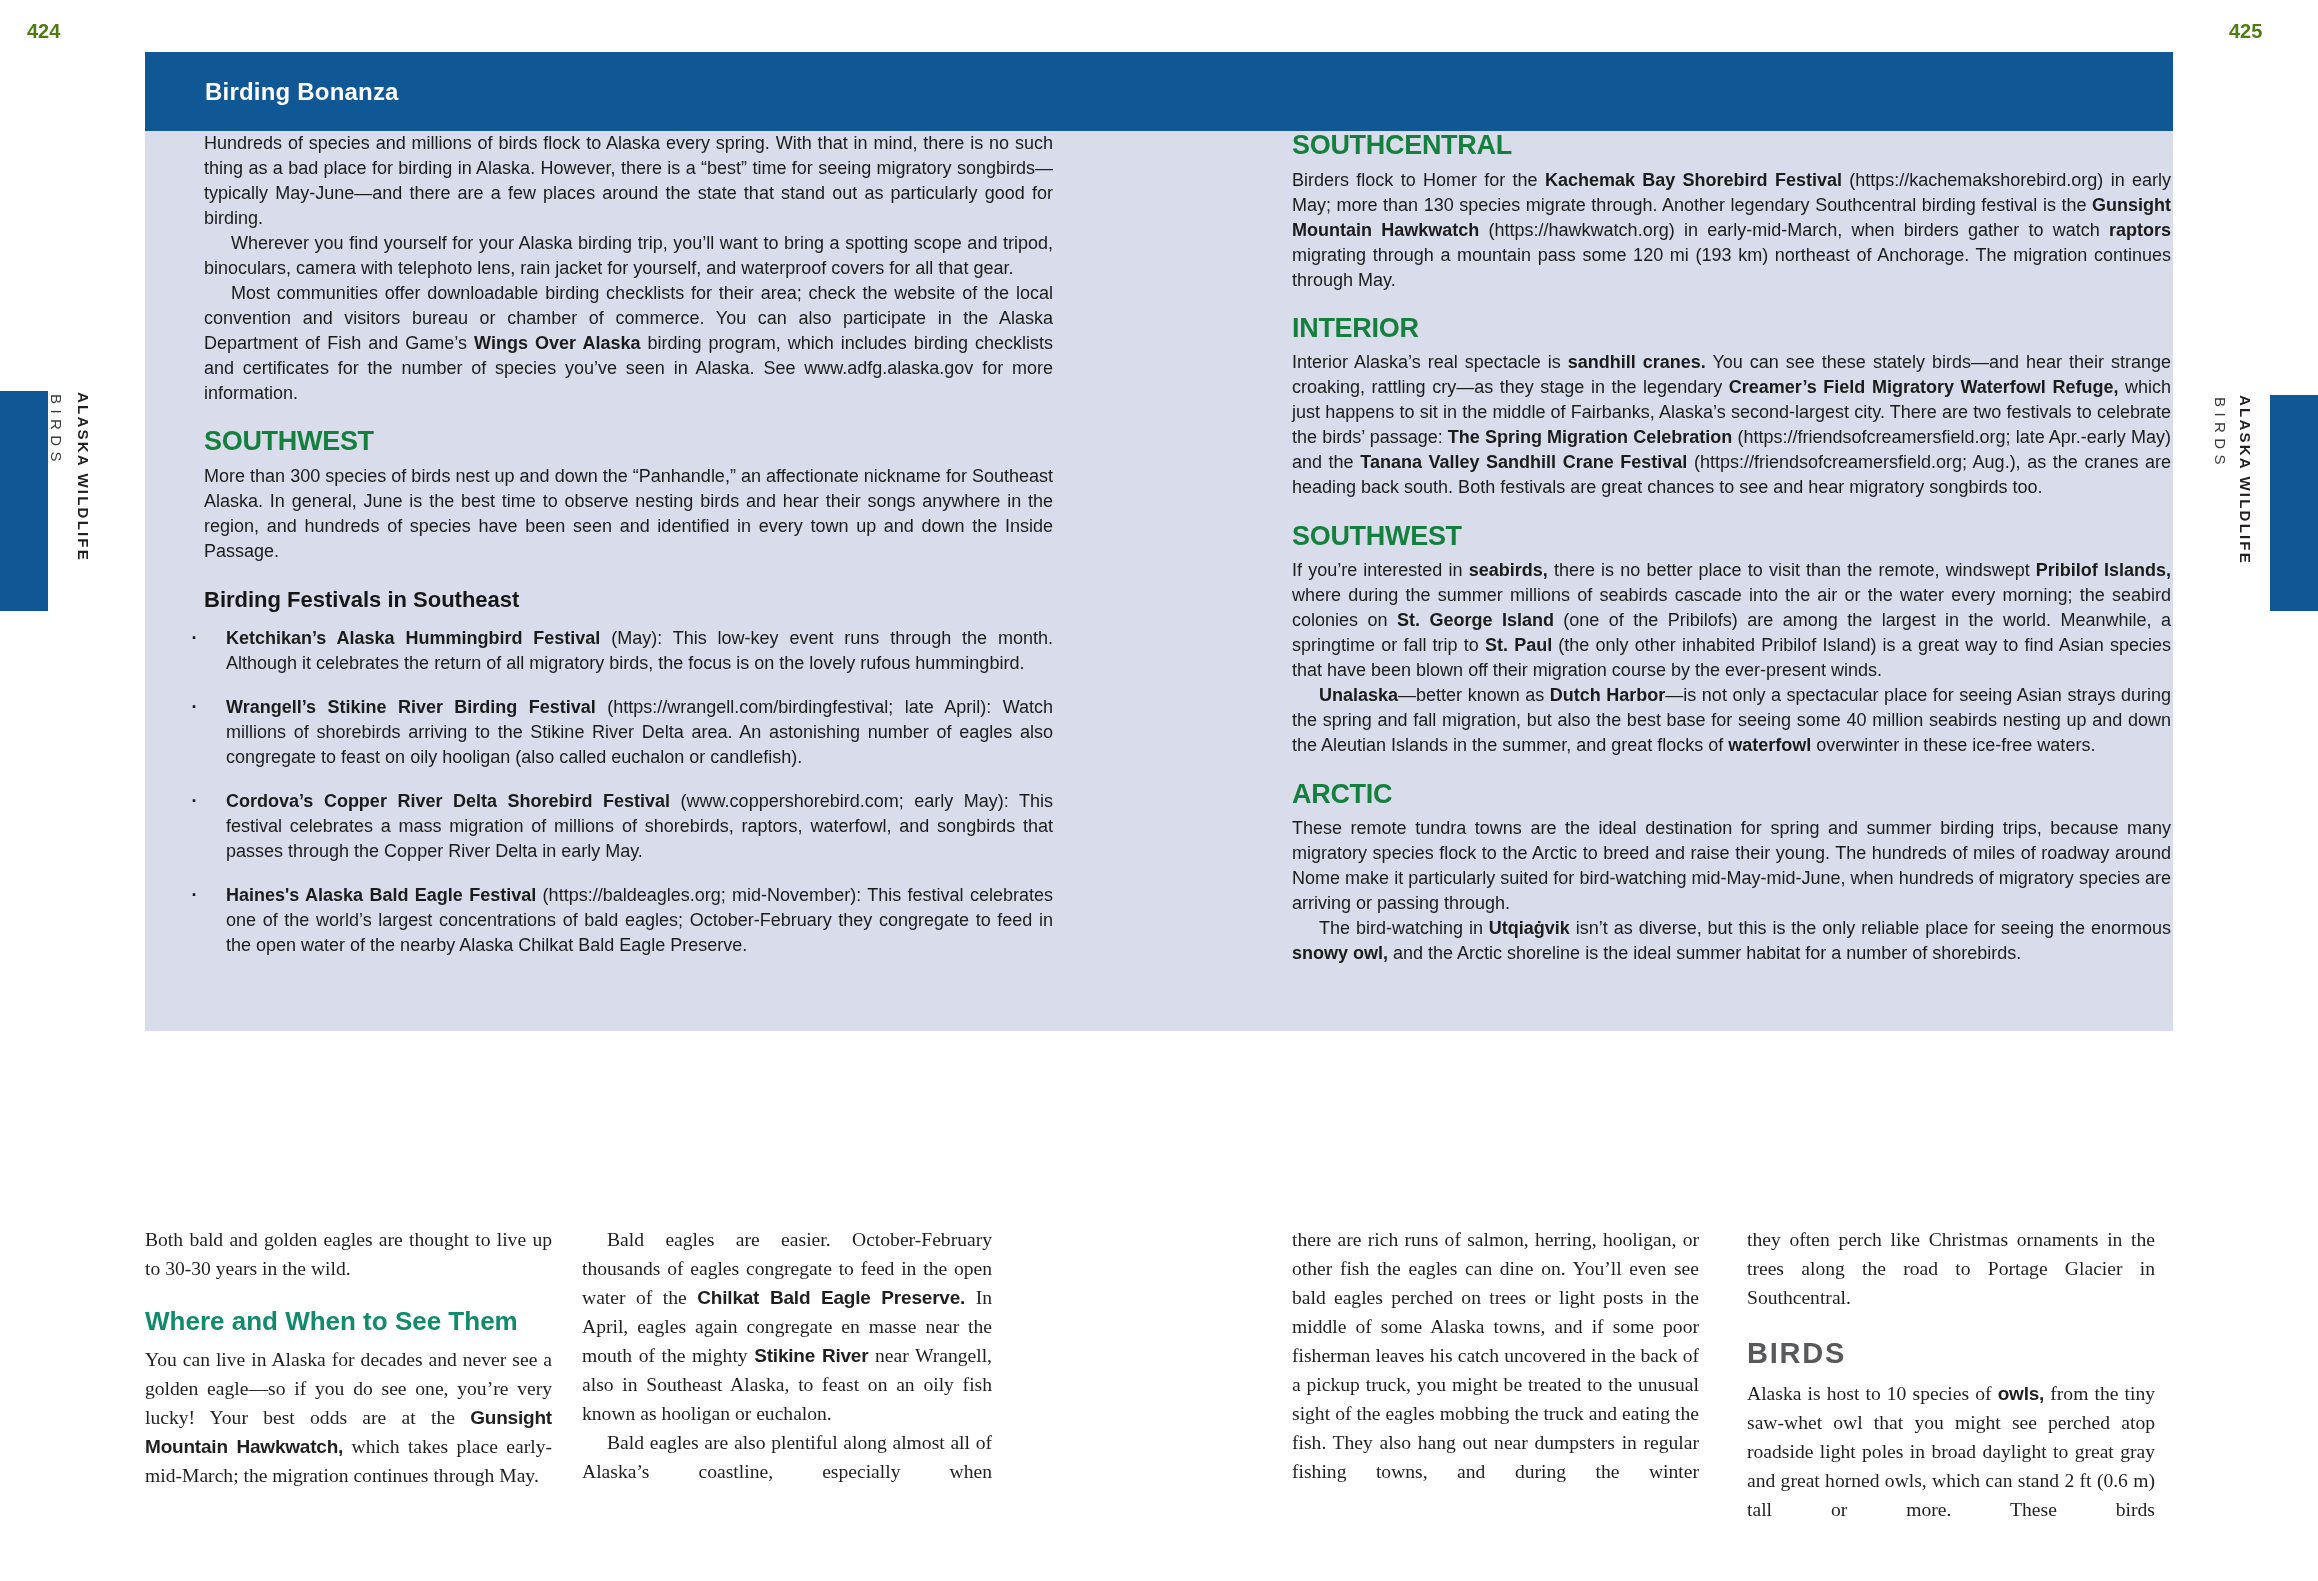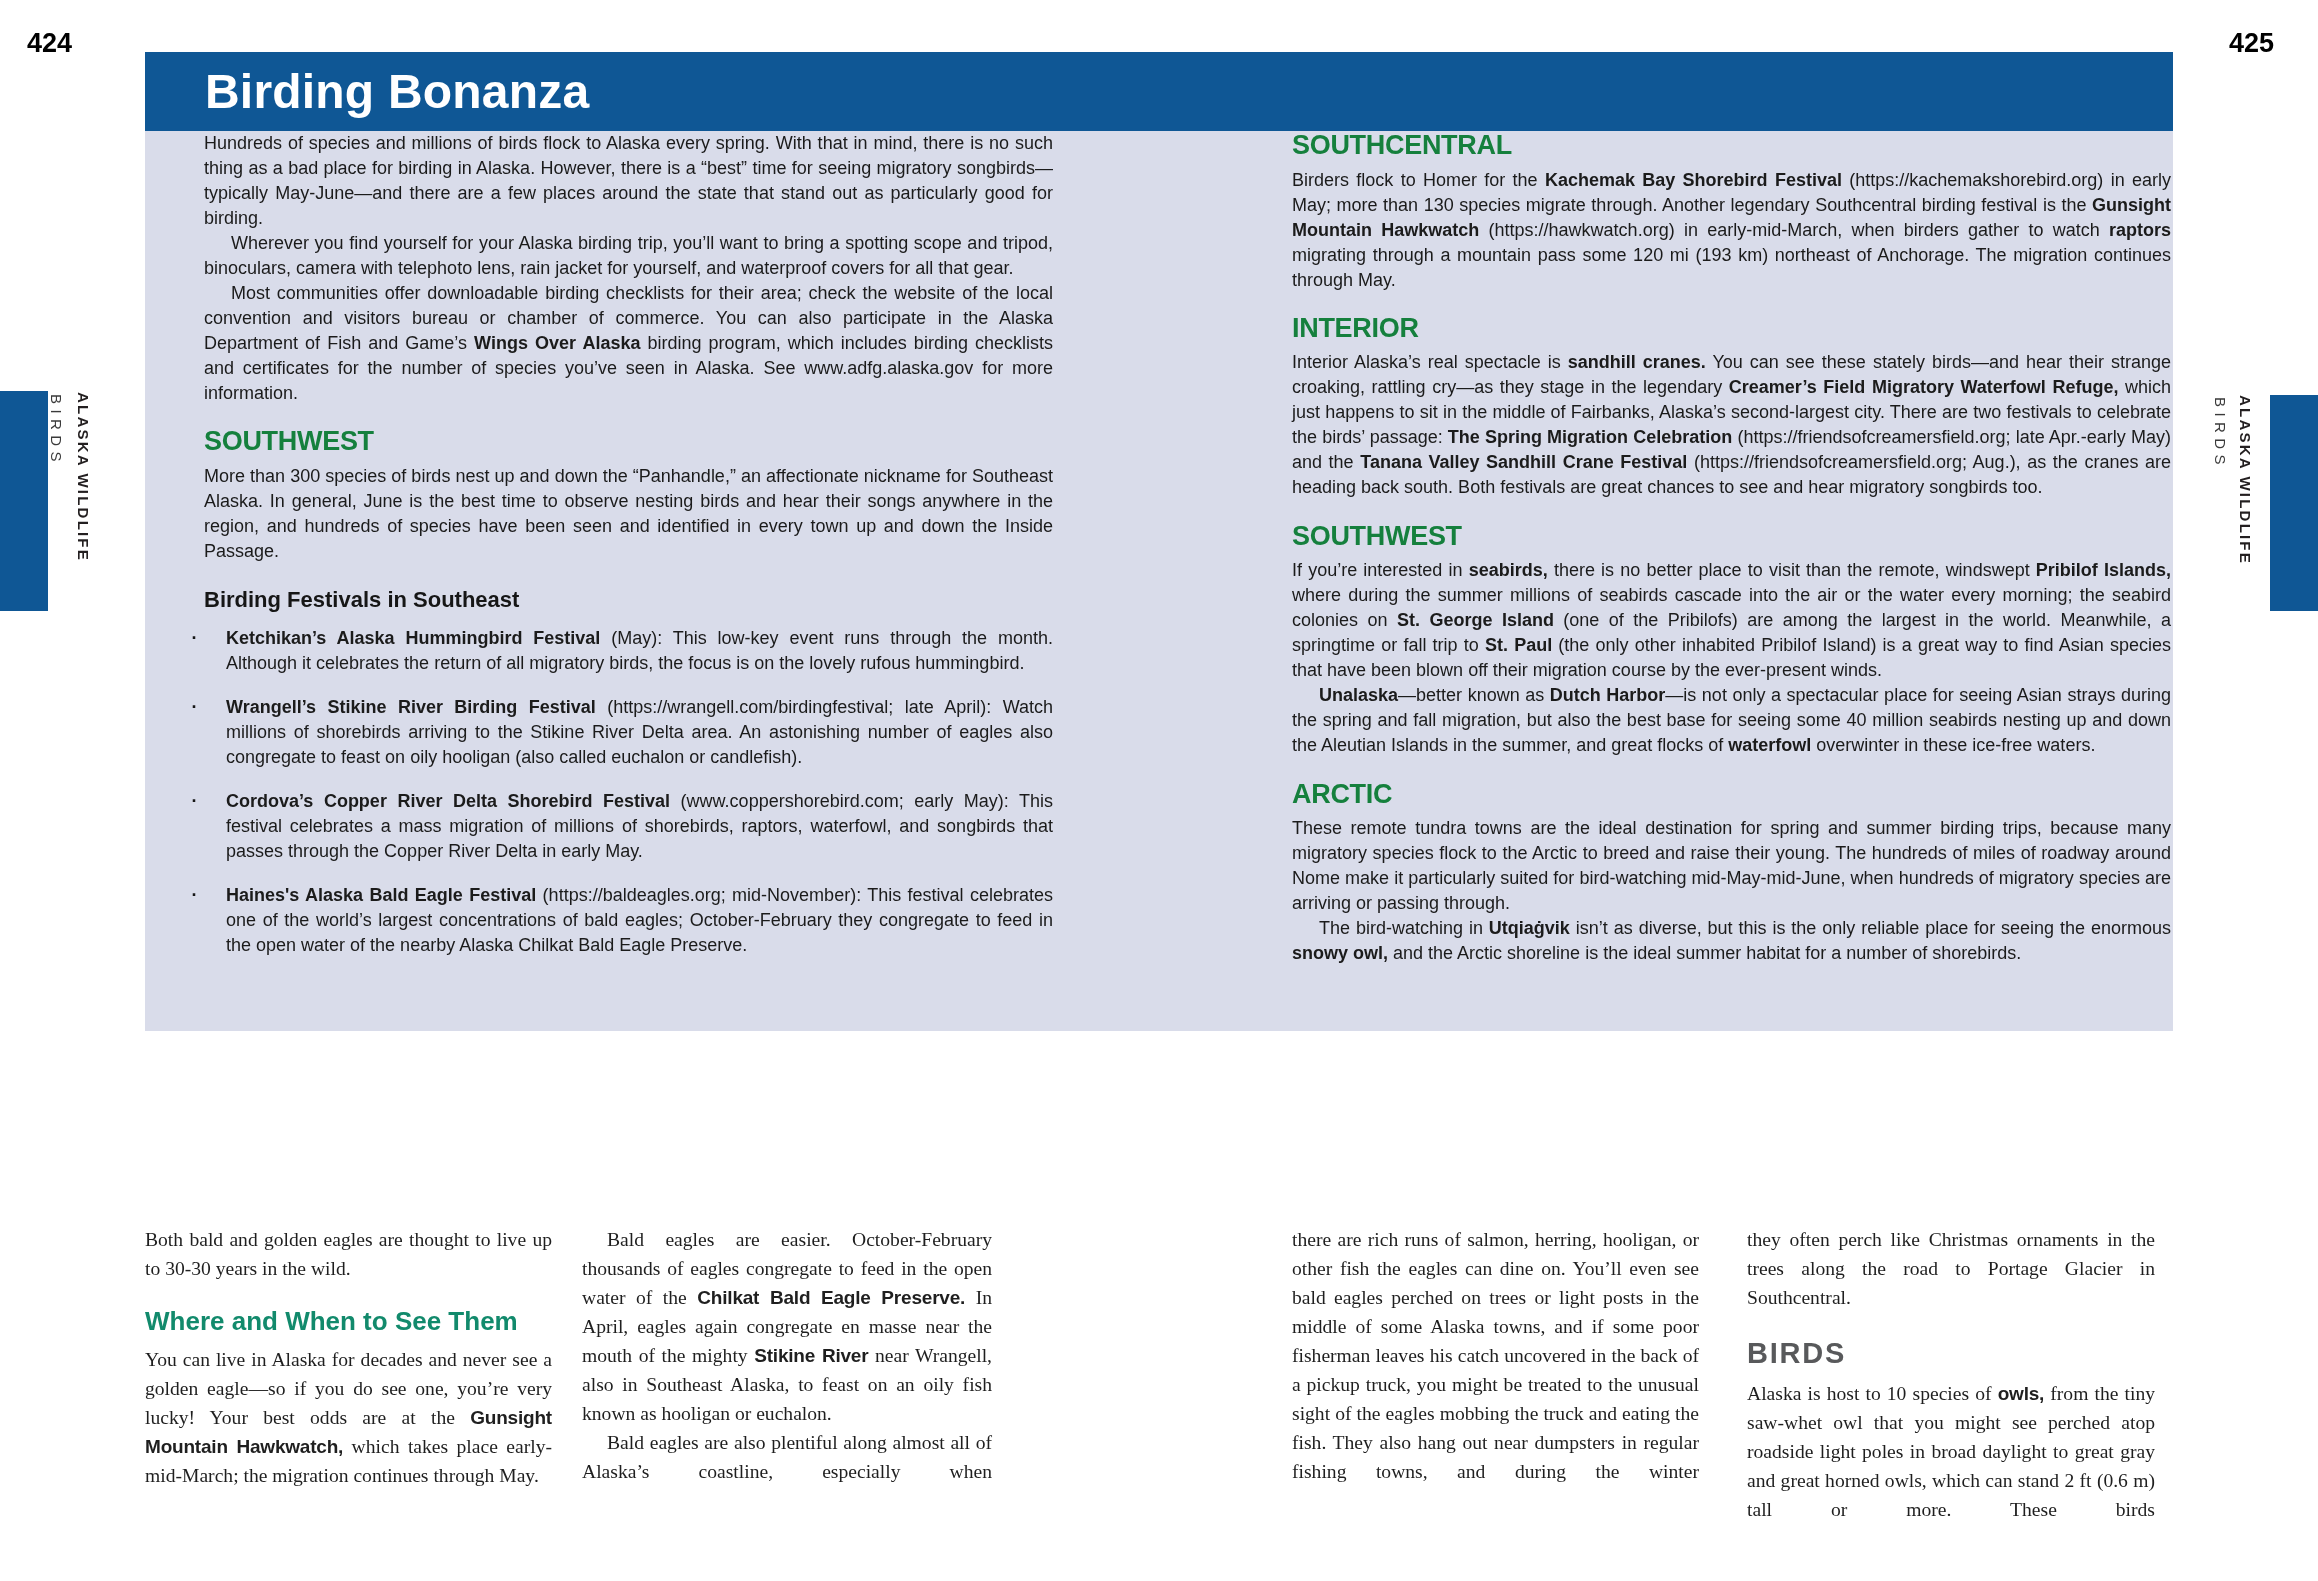--- a/index.html
+++ b/index.html
@@ -2,30 +2,30 @@
 <html style="font-size:14.3px"><head>
 <meta charset="utf-8">
 <style>
   html,body{margin:0;padding:0;}
   body{
     width:2319px;height:1581px;position:relative;background:#ffffff;
     font-family:"Liberation Sans",sans-serif;color:#1b1b1b;overflow:hidden;
     -webkit-font-smoothing:antialiased;
   }
   
-  .pageno{position:absolute;top:28px;font-size:27px;font-weight:700;color:#000000;}
+  .pageno{position:absolute;top:20px;font-size:20px;font-weight:700;color:#4d7c0f;}
   .pageno.left{left:27px;}
   .pageno.right{left:2229px;}
 
   .banner{
     position:absolute;left:145px;top:52px;width:2028px;height:79px;
     background:#0F5795;display:flex;align-items:center;
   }
   .banner h1{
-    margin:0 8px 0 60px;font-size:48px;font-weight:700;color:#ffffff;letter-spacing:0.2px;
+    margin:0 8px 0 60px;font-size:24px;font-weight:700;color:#ffffff;letter-spacing:0.2px;
   }
 
   
   .rail-bar{position:absolute;width:48px;background:#0F5795;}
   .rail-bar.left{left:0;top:391px;height:220px;}
   .rail-bar.right{left:2270px;top:395px;height:216px;}
   .vlabel{
     position:absolute;writing-mode:vertical-rl;text-orientation:mixed;
     white-space:nowrap;color:#231f20;
   }

